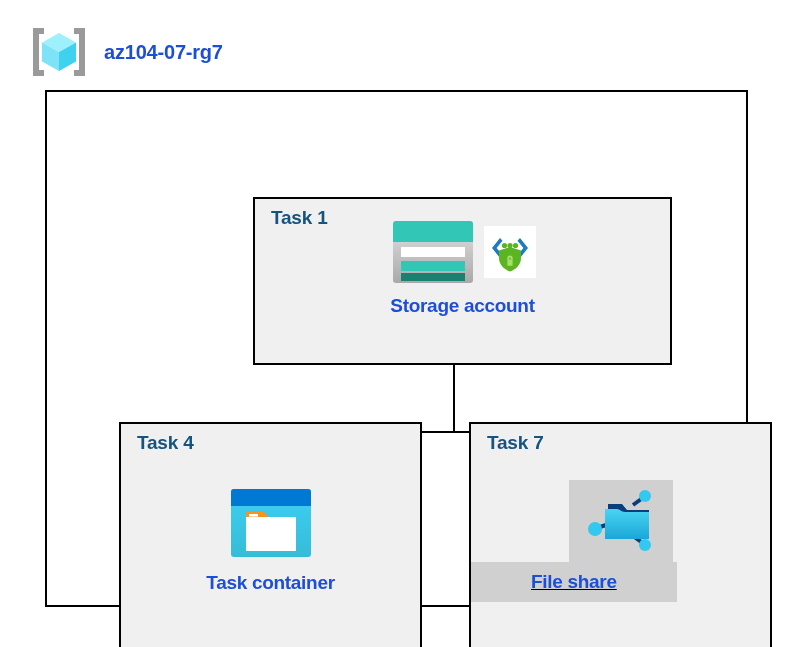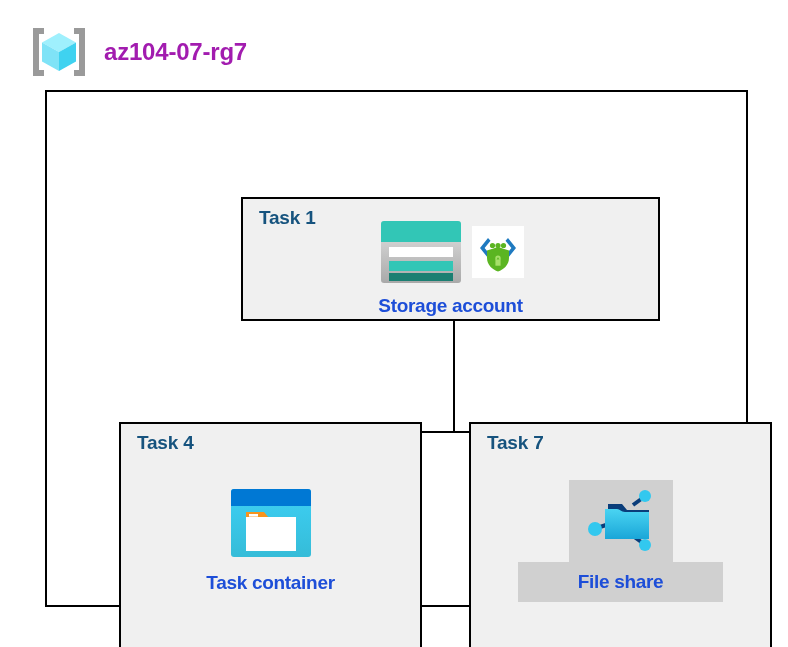--- a/index.html
+++ b/index.html
@@ -20,23 +20,23 @@
     position: absolute;
     left: 28px;
     top: 24px;
     height: 56px;
     display: flex;
     align-items: center;
     gap: 14px;
   }
   #rg-icon { width: 62px; height: 56px; display: block; }
   #rg-title {
-    font-size: 24px;
+    font-size: 20px;
     font-weight: bold;
-    color: #a21caf;
+    color: #1d4ed8;
     letter-spacing: -0.2px;
     white-space: nowrap;
   }
 
   
   #rg-container {
     position: absolute;
     left: 45px;
     top: 90px;
     width: 703px;
@@ -46,21 +46,21 @@
     background: #ffffff;
   }
 
   
   .task-box {
     position: absolute;
     background: #f0f0f0;
     border: 2px solid #000000;
     box-sizing: border-box;
   }
-  #task1-box { left: 194px; top: 105px; width: 419px; height: 124px; }
+  #task1-box { left: 206px; top: 105px; width: 419px; height: 168px; }
   #task2-box { left:  72px; top: 330px; width: 303px; height: 243px; }
   #task3-box { left: 422px; top: 330px; width: 303px; height: 243px; }
 
   .task-label {
     position: absolute;
     left: 16px;
     top: 8px;
     font-size: 19px;
     font-weight: bold;
     color: #16537e;
@@ -101,21 +101,22 @@
     display: flex;
     align-items: center;
     justify-content: center;
   }
   #task3-label-wrap {
     position: absolute;
     top: 138px;
     left: 0;
     width: 100%;
     display: flex;
-    justify-content: center;
+    justify-content: flex-start;
+    text-decoration: underline;
   }
   #task3-label-bg {
     background: #d0d0d0;
     padding: 9px 60px;
   }
   #task3-label-bg .node-label {
     position: static;
     width: auto;
   }
 

